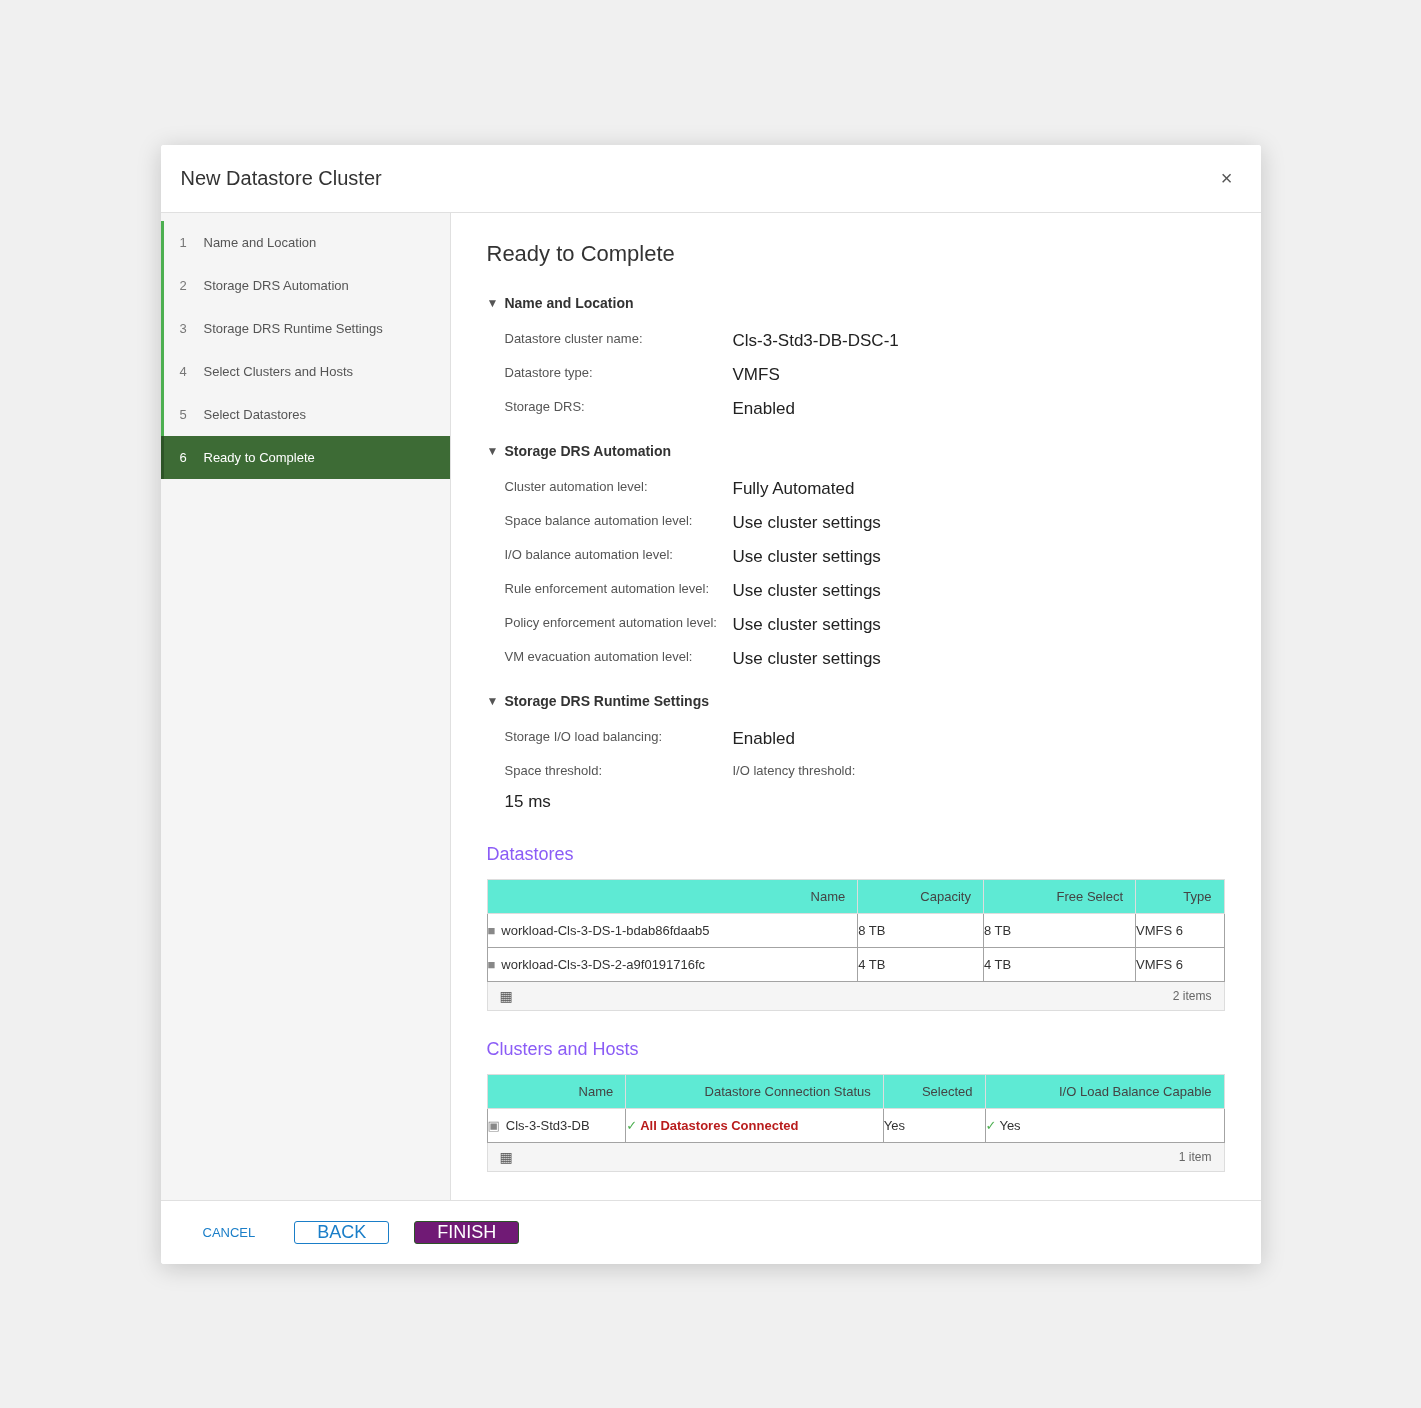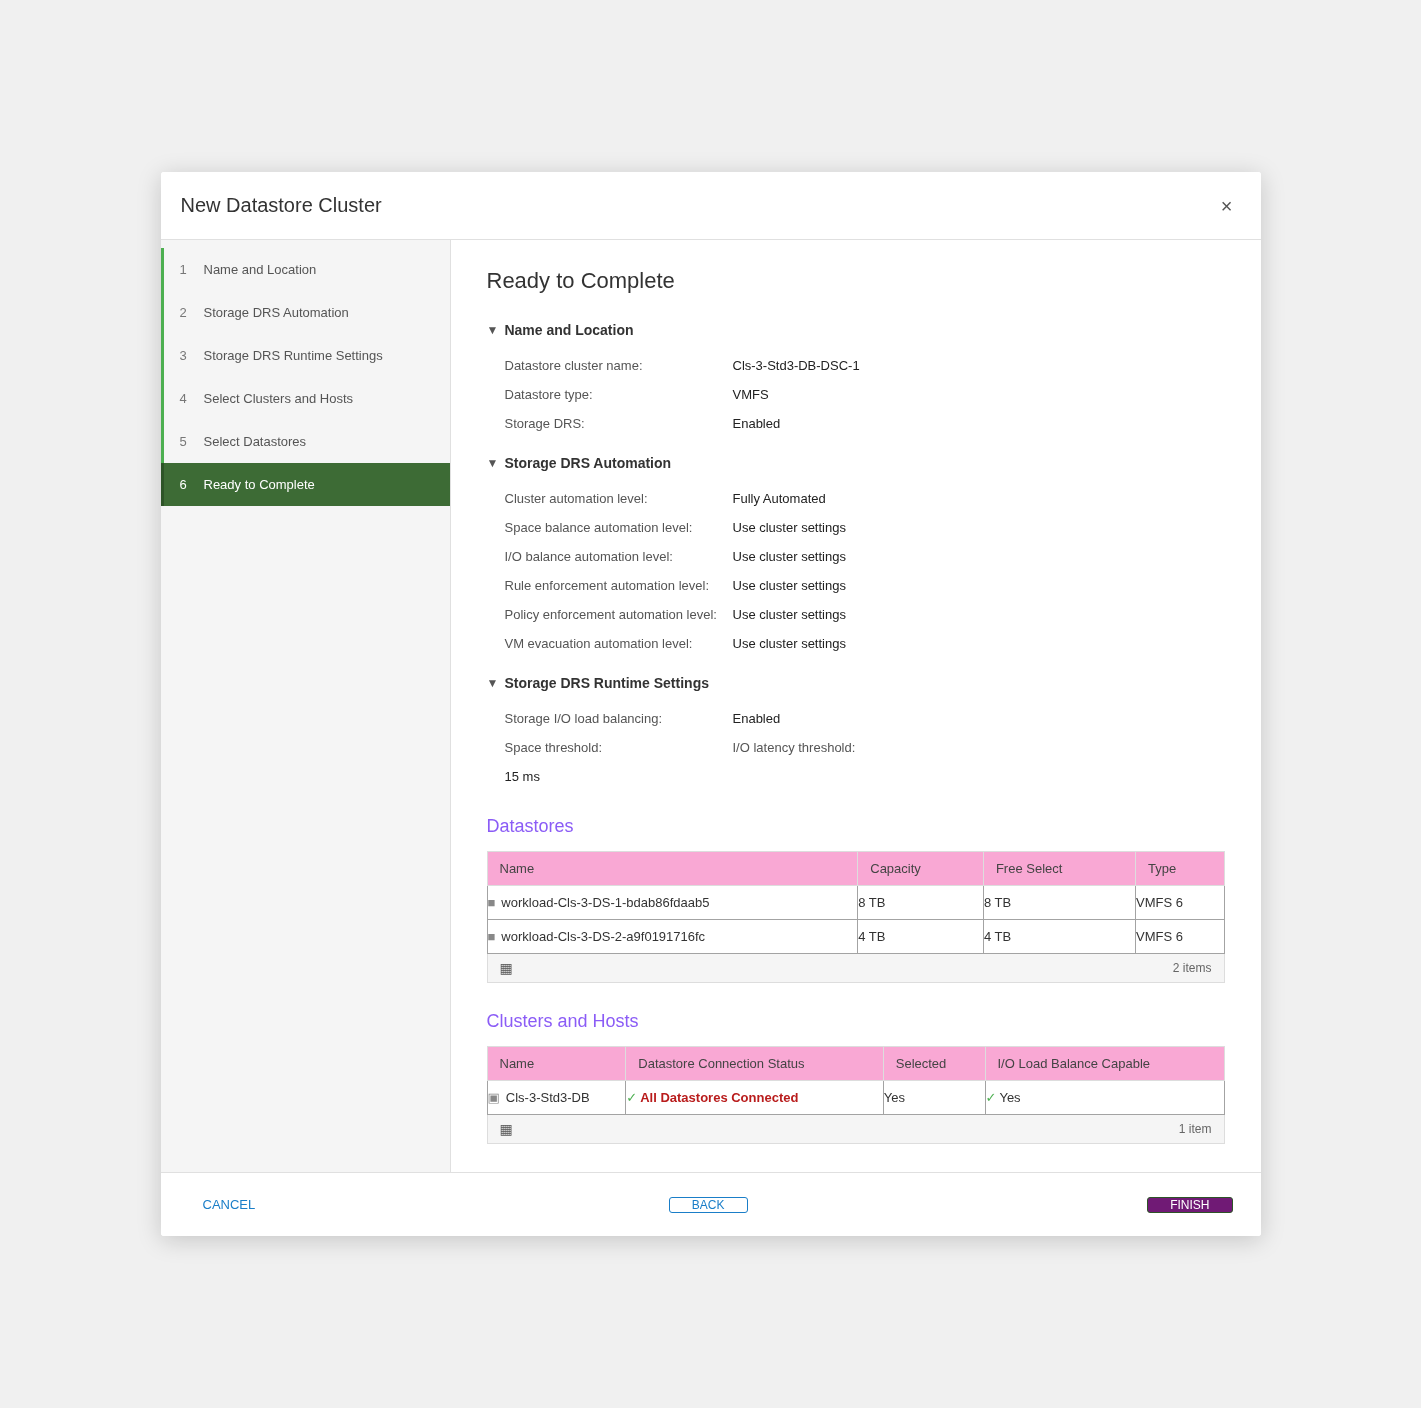--- a/index.html
+++ b/index.html
@@ -115,40 +115,40 @@
       margin-left: 18px;
     }
     .info-label {
       color: #555;
       padding: 4px 0;
       font-size: 13px;
     }
     .info-value {
       color: #222;
       padding: 4px 0;
-      font-size: 13px;
+      font-size: 17px;
     }
     
     .section-title {
       font-size: 18px;
       font-weight: 300;
       color: #8b5cf6;
       margin: 28px 0 14px 0;
     }
     .data-table {
       width: 100%;
       border-collapse: collapse;
       border: 1px solid #ddd;
       font-size: 13px;
     }
     .data-table th {
-      background: #f9a8d4;
+      background: #5eead4;
       border: 1px solid #ddd;
       padding: 9px 12px;
-      text-align: left;
+      text-align: right;
       font-weight: 500;
       color: #444;
     }
     .data-table td {
       border: 1px solid #a3a3a3;
       padding: 9px 0;
       color: #333;
     }
     .table-footer {
       background: #f5f5f5;
@@ -179,30 +179,30 @@
       color: #b91c1c;
       font-weight: bold;
     }
     .check-circle {
       color: #4caf50;
       margin-right: 3px;
     }
     
     .dialog-footer {
       display: flex;
-      justify-content: space-between;
+      justify-content: flex-start;
       align-items: center;
       gap: 25px;
       padding: 16px 28px;
       border-top: 1px solid #e0e0e0;
       background: #fff;
     }
     .btn {
       padding: 0 22px;
-      font-size: 12px;
+      font-size: 18px;
       border-radius: 3px;
       cursor: pointer;
       font-weight: 500;
       border: 1px solid transparent;
     }
     .btn-cancel {
       background: none;
       border: none;
       color: #1a7ec8;
       font-weight: 500;

